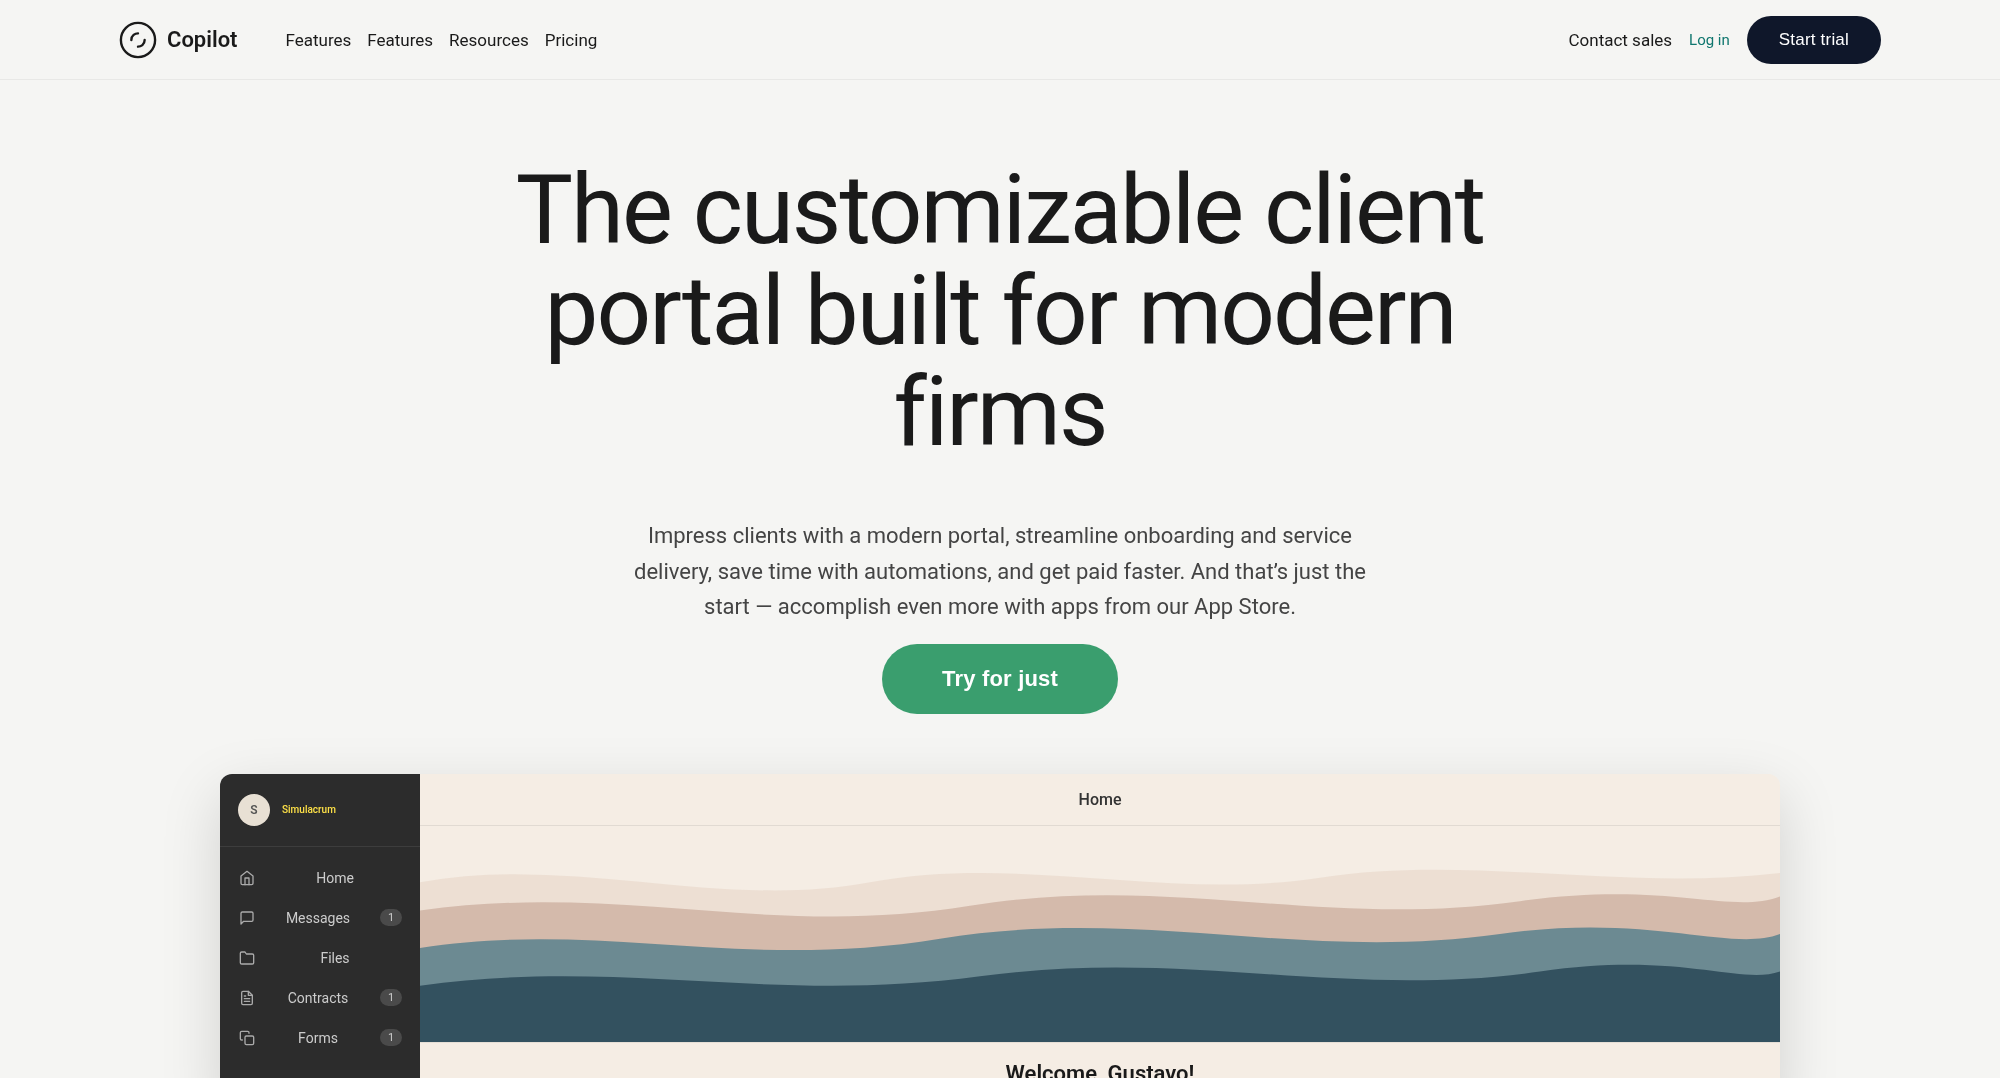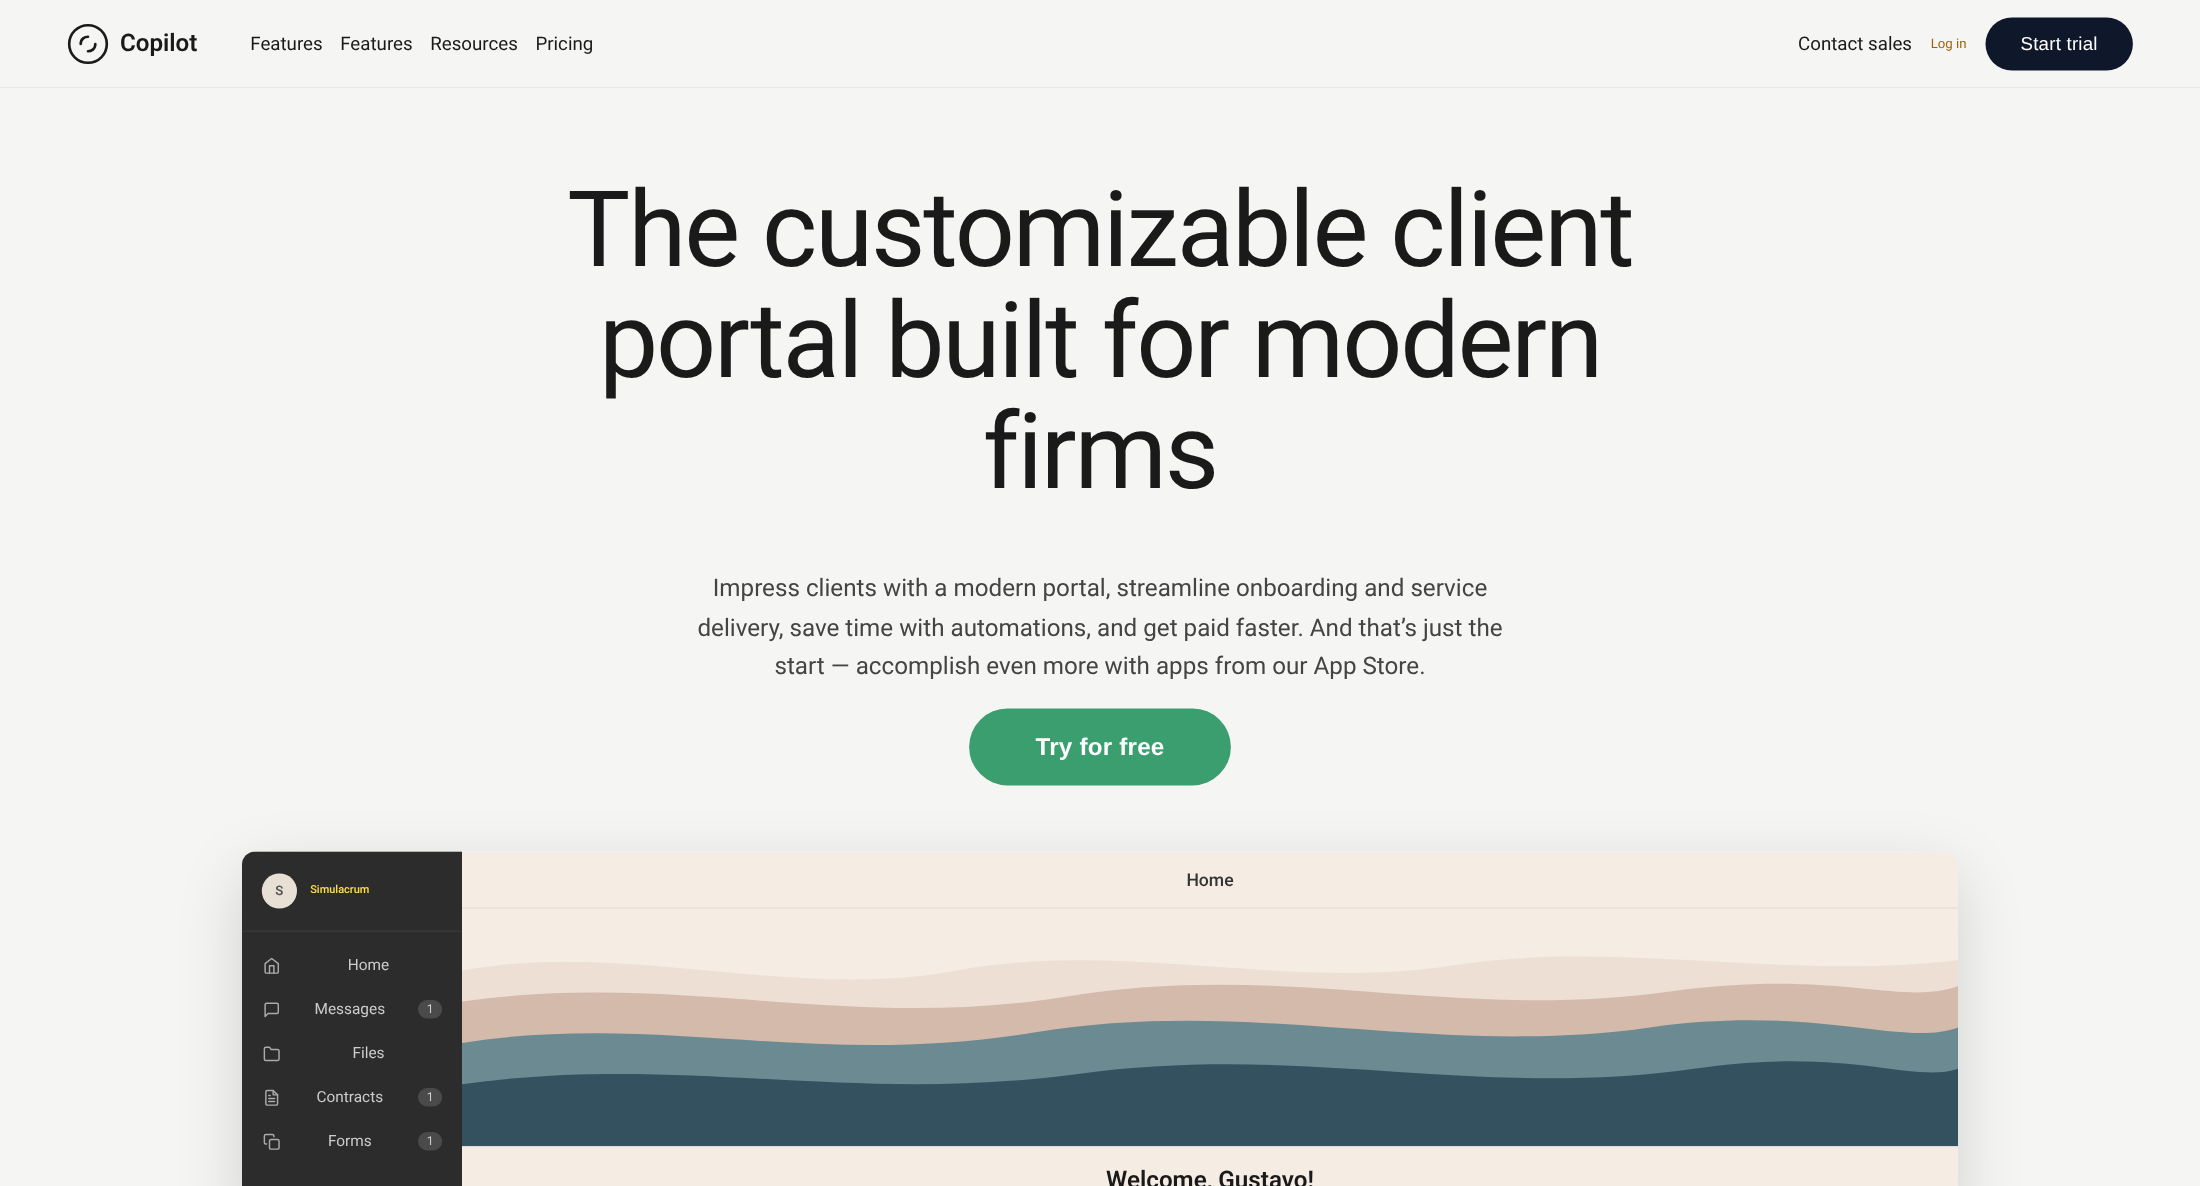--- a/index.html
+++ b/index.html
@@ -15,21 +15,21 @@
       width: 2000px;
       min-height: 1078px;
       overflow-x: hidden;
     }
 
     
     nav {
       display: flex;
       align-items: center;
       justify-content: space-between;
-      padding: 0 61px;
+      padding: 0 119px;
       height: 80px;
       background-color: #f5f5f3;
       border-bottom: 1px solid #e8e8e6;
     }
 
     .nav-left {
       display: flex;
       align-items: center;
       gap: 48px;
     }
@@ -70,22 +70,22 @@
     }
 
     .contact-sales-link {
       font-size: 17px;
       color: #1a1a1a;
       text-decoration: none;
       font-weight: 400;
     }
 
     .login-link {
-      font-size: 12px;
-      color: #a16207;
+      font-size: 15px;
+      color: #0f766e;
       text-decoration: none;
       font-weight: 400;
     }
 
     .start-trial-btn {
       background-color: #0f172a;
       color: #ffffff;
       border: none;
       border-radius: 50px;
       padding: 14px 32px;
@@ -287,21 +287,21 @@
   <div class="nav-right">
     <a href="#" class="contact-sales-link">Contact sales</a>
     <a href="#" class="login-link">Log in</a>
     <button class="start-trial-btn">Start trial</button>
   </div>
 </nav>
 
 <section class="hero">
   <h1 class="hero-title">The customizable client portal built for modern firms</h1>
   <p class="hero-subtitle">Impress clients with a modern portal, streamline onboarding and service delivery, save time with automations, and get paid faster. And that’s just the start — accomplish even more with apps from our App Store.</p>
-  <button class="try-free-btn">Try for free</button>
+  <button class="try-free-btn">Try for just</button>
 
   <div class="app-preview">
 
     <div class="sidebar">
       <div class="sidebar-header">
         <div class="sidebar-logo-circle">S</div>
         <span class="sidebar-company">Simulacrum</span>
       </div>
       <div class="sidebar-nav">
 

